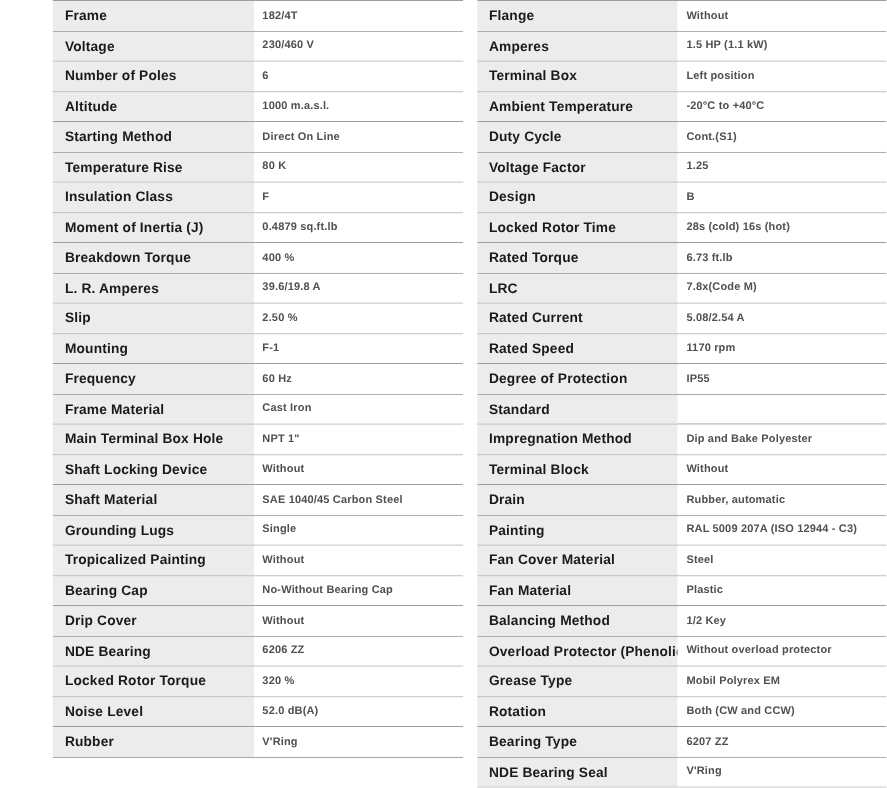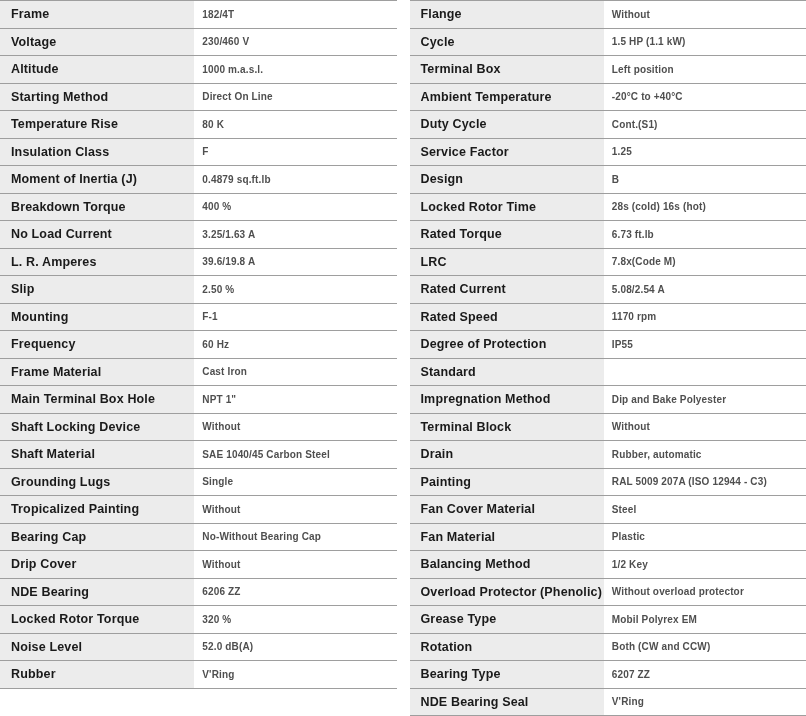--- a/index.html
+++ b/index.html
@@ -13,20 +13,21 @@
   html, body {
     width: 806px;
     background: var(--page-bg);
     font-family: "Liberation Sans", sans-serif;
   }
   .spec-tables {
     width: 806px;
     height: 716px;
     display: flex;
     gap: 13px;
+    padding-left: 48px;
   }
   .spec-table {
     flex: 1;
     border-top: 1px solid var(--separator);
     height: 716px;
   }
   .spec-row {
     height: 27.5px;
     display: flex;
     align-items: stretch;
@@ -67,20 +68,24 @@
   <div class="spec-table" id="left-table">
       <div class="spec-row">
         <div class="spec-label">Frame</div>
         <div class="spec-value">182/4T</div>
       </div>
       <div class="spec-row">
         <div class="spec-label">Voltage</div>
         <div class="spec-value">230/460 V</div>
       </div>
       <div class="spec-row">
+        <div class="spec-label">Number of Poles</div>
+        <div class="spec-value">6</div>
+      </div>
+      <div class="spec-row">
         <div class="spec-label">Altitude</div>
         <div class="spec-value">1000 m.a.s.l.</div>
       </div>
       <div class="spec-row">
         <div class="spec-label">Starting Method</div>
         <div class="spec-value">Direct On Line</div>
       </div>
       <div class="spec-row">
         <div class="spec-label">Temperature Rise</div>
         <div class="spec-value">80 K</div>
@@ -91,24 +96,20 @@
       </div>
       <div class="spec-row">
         <div class="spec-label">Moment of Inertia (J)</div>
         <div class="spec-value">0.4879 sq.ft.lb</div>
       </div>
       <div class="spec-row">
         <div class="spec-label">Breakdown Torque</div>
         <div class="spec-value">400 %</div>
       </div>
       <div class="spec-row">
-        <div class="spec-label">No Load Current</div>
-        <div class="spec-value">3.25/1.63 A</div>
-      </div>
-      <div class="spec-row">
         <div class="spec-label">L. R. Amperes</div>
         <div class="spec-value">39.6/19.8 A</div>
       </div>
       <div class="spec-row">
         <div class="spec-label">Slip</div>
         <div class="spec-value">2.50 %</div>
       </div>
       <div class="spec-row">
         <div class="spec-label">Mounting</div>
         <div class="spec-value">F-1</div>
@@ -165,37 +166,37 @@
         <div class="spec-label">Rubber</div>
         <div class="spec-value">V'Ring</div>
       </div>
     </div>
   <div class="spec-table" id="right-table">
       <div class="spec-row">
         <div class="spec-label">Flange</div>
         <div class="spec-value">Without</div>
       </div>
       <div class="spec-row">
-        <div class="spec-label">Cycle</div>
+        <div class="spec-label">Amperes</div>
         <div class="spec-value">1.5 HP (1.1 kW)</div>
       </div>
       <div class="spec-row">
         <div class="spec-label">Terminal Box</div>
         <div class="spec-value">Left position</div>
       </div>
       <div class="spec-row">
         <div class="spec-label">Ambient Temperature</div>
         <div class="spec-value">-20°C to +40°C</div>
       </div>
       <div class="spec-row">
         <div class="spec-label">Duty Cycle</div>
         <div class="spec-value">Cont.(S1)</div>
       </div>
       <div class="spec-row">
-        <div class="spec-label">Service Factor</div>
+        <div class="spec-label">Voltage Factor</div>
         <div class="spec-value">1.25</div>
       </div>
       <div class="spec-row">
         <div class="spec-label">Design</div>
         <div class="spec-value">B</div>
       </div>
       <div class="spec-row">
         <div class="spec-label">Locked Rotor Time</div>
         <div class="spec-value">28s (cold) 16s (hot)</div>
       </div>

